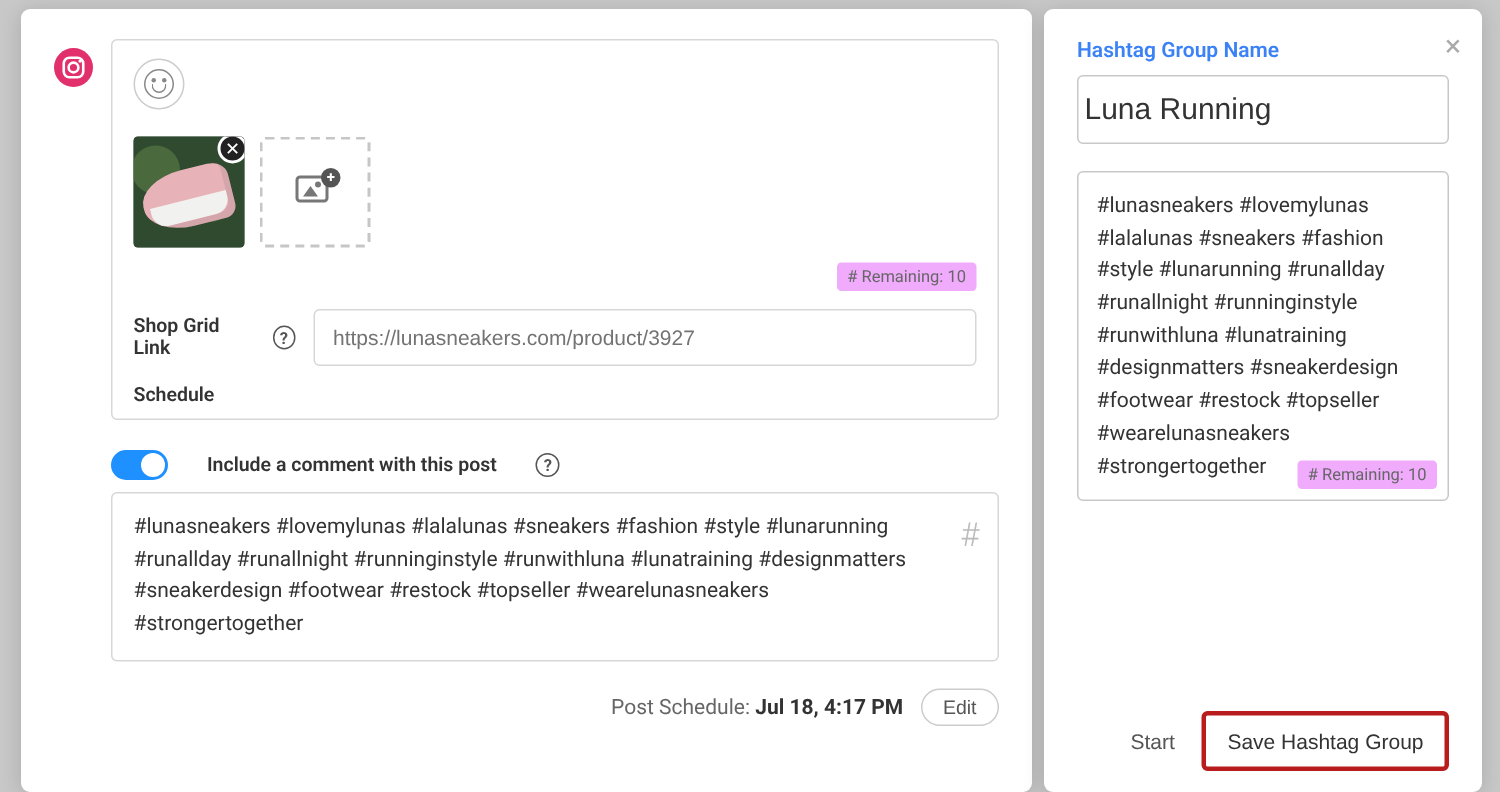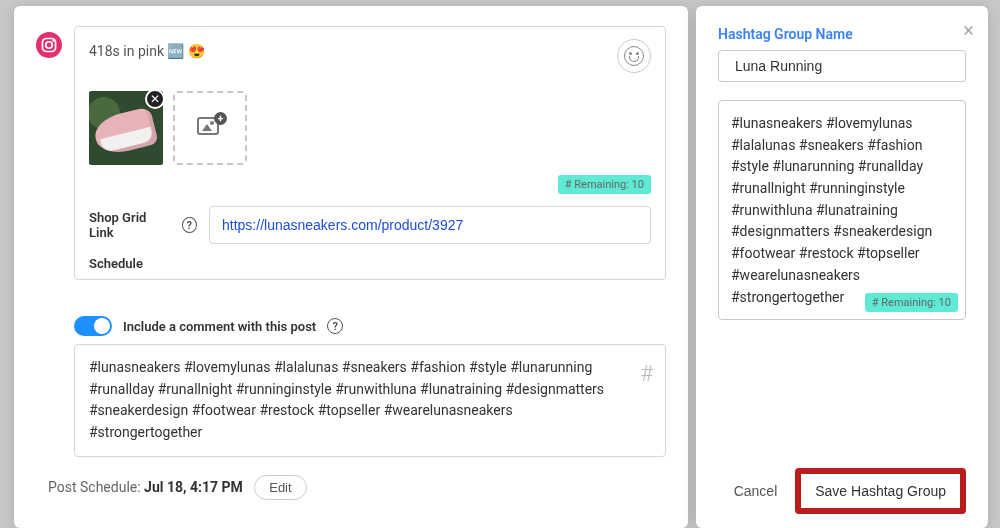--- a/index.html
+++ b/index.html
@@ -117,40 +117,40 @@
       content:""; position:absolute; right:3px; top:2px;
       width:4px; height:4px; background:#777; border-radius:50%;
     }
     .plus-dot {
       position:absolute; right:-4px; top:-5px;
       width:13px; height:13px; background:#555; border-radius:50%; color:#fff;
       font-size:10px; line-height:13px; text-align:center; font-weight:bold;
     }
     .remaining-badge {
       align-self: flex-end;
-      background:#5eead4;
+      background:#f0abfc;
       color:#666;
       font-size:11px;
       padding:3px 7px;
       border-radius:3px;
     }
     .field-row { display:flex; align-items:center; gap:12px; margin-top:2px; }
     .field-label { width: 108px; font-size:13px; font-weight:600; color:#333; display:flex; align-items:center; gap:11px;}
     .help-icon {
       width:16px; height:16px; border:1.5px solid #555; border-radius:50%;
       display:inline-flex; align-items:center; justify-content:center;
       font-size:11px; color:#555; font-weight:bold;
     }
     .text-input {
       flex:1; height:38px;
       border:1px solid #d7d7d7; border-radius:4px;
-      padding: 15px 12px; font-size:14px; color:#1d4ed8;
+      padding: 15px 12px; font-size:14px; color:#737373;
     }
     .text-input::placeholder { color:#999; }
-    .toggle-row { display:flex; align-items:center; gap:11px; margin: 36px 0 8px 38px;}
+    .toggle-row { display:flex; align-items:center; gap:26px; margin: 20px 0 8px 38px;}
     .toggle {
       width:38px; height:20px; border-radius:10px; background:#1e90ff;
       position:relative; cursor:pointer; flex-shrink:0;
     }
     .toggle::after{
       content:""; position:absolute; right:2px; top:2px;
       width:16px; height:16px; background:#fff; border-radius:50%;
     }
     .toggle-label { font-weight:600; font-size:13px; }
     .comment-box {
@@ -159,59 +159,58 @@
       padding:12px 42px 12px 14px;
       font-size:14px; line-height:1.55; color:#333;
       position:relative;
       min-height: 80px;
     }
     .hash-icon {
       position:absolute; right:12px; top:12px;
       font-size:22px; color:#bbb; cursor:pointer; font-weight:300;
     }
     .footer-row {
-      display:flex; align-items:center; justify-content:flex-start;
+      display:flex; align-items:center; justify-content:flex-end;
       margin-top:18px;
-      margin-left:12px;
     }
     .schedule-label { color:#666; font-size:14px; }
     .schedule-label b { color:#333; font-weight:700; }
     .pill-btn {
       background:#fff; border:1px solid #ccc; border-radius:16px;
       padding:4px 14px; font-size:13px; color:#555; cursor:pointer;
       margin-left:8px;
     }
     .primary-btn {
       background:#1e90ff; color:#fff; border:none;
       padding:10px 22px; border-radius:20px;
       font-size:15px; font-weight:500; cursor:pointer;
     }
     .right-panel h2 { font-size:19px; font-weight:700; color:#222; margin-bottom:18px;}
     .right-panel .close-x {
       position:absolute; right:14px; top:12px;
       font-size:20px; color:#aaa; cursor:pointer;
     }
     .right-panel label { display:block; font-size:14px; font-weight:600; margin-bottom:8px; color:#3b82f6;}
     .right-input {
-      width:100%; height:32px;
+      width:100%; height:46px;
       border:1px solid #c8c8c8; border-radius:4px;
-      padding:0 16px; font-size:14px; color:#333; margin-bottom:18px;
+      padding:0 4px; font-size:20px; color:#333; margin-bottom:18px;
     }
     .right-textarea {
       width:100%; border:1px solid #c8c8c8; border-radius:4px;
       padding:12px; font-size:14px; line-height:1.55; color:#333;
       resize:none; height:220px;
       position:relative;
     }
     .textarea-wrap { position: relative; margin-bottom: 12px;}
     .textarea-wrap .remaining-badge { position:absolute; right:8px; bottom:8px;}
     .right-footer { display:flex; justify-content:flex-end; align-items:center; gap:18px; margin-top:auto; padding-top:10px;}
     .ghost-btn { background:none; border:none; color:#555; font-size:14px; cursor:pointer; }
     .outline-btn {
-      background:#fff; border:6px solid #b91c1c; border-radius:4px;
+      background:#fff; border:3px solid #b91c1c; border-radius:4px;
       padding:9px 14px; font-size:14px; color:#333; cursor:pointer;
     }
     .smile-face {
       width:20px; height:20px; border:1.6px solid #888; border-radius:50%;
       position:relative;
     }
     .smile-face::before, .smile-face::after {
       content:""; position:absolute; width:3px; height:3px; background:#888; border-radius:50%; top:5px;
     }
     .smile-face::before { left:4px; }
@@ -231,21 +230,20 @@
       <div class="platform-badge">
         <svg viewBox="0 0 24 24">
             <circle cx="12" cy="12" r="12" fill="#e1306c"></circle>
             <rect x="6" y="6" width="12" height="12" rx="3.5" fill="none" stroke="#fff" stroke-width="1.6"></rect>
             <circle cx="12" cy="12" r="3" fill="none" stroke="#fff" stroke-width="1.6"></circle>
             <circle cx="16" cy="8" r="1" fill="#fff"></circle>
           </svg>
       </div>
       <div class="compose-box">
         <div class="caption-row">
-          <div class="caption-text">418s in pink 🆕  😍</div>
           <div class="emoji-btn">
             <div class="smile-face">
                 <div class="smile-mouth"></div>
               </div>
           </div>
         </div>
         <div class="media-row">
           <div class="media-thumb">
             <div class="grass"></div>
             <div class="sneaker"></div>
@@ -295,17 +293,17 @@
 
   <div class="panel right-panel">
     <span class="close-x">×</span>
     <label>Hashtag Group Name</label>
     <input class="right-input" value="Luna Running" style="">
     <div class="textarea-wrap">
       <div class="right-textarea">#lunasneakers #lovemylunas #lalalunas #sneakers #fashion #style #lunarunning #runallday #runallnight #runninginstyle #runwithluna #lunatraining #designmatters #sneakerdesign #footwear #restock #topseller #wearelunasneakers #strongertogether</div>
       <div class="remaining-badge"># Remaining: 10</div>
     </div>
     <div class="right-footer">
-      <button class="ghost-btn">Cancel</button>
+      <button class="ghost-btn">Start</button>
       <button class="outline-btn">Save Hashtag Group</button>
     </div>
   </div>
 </div>
 
 </body></html>

